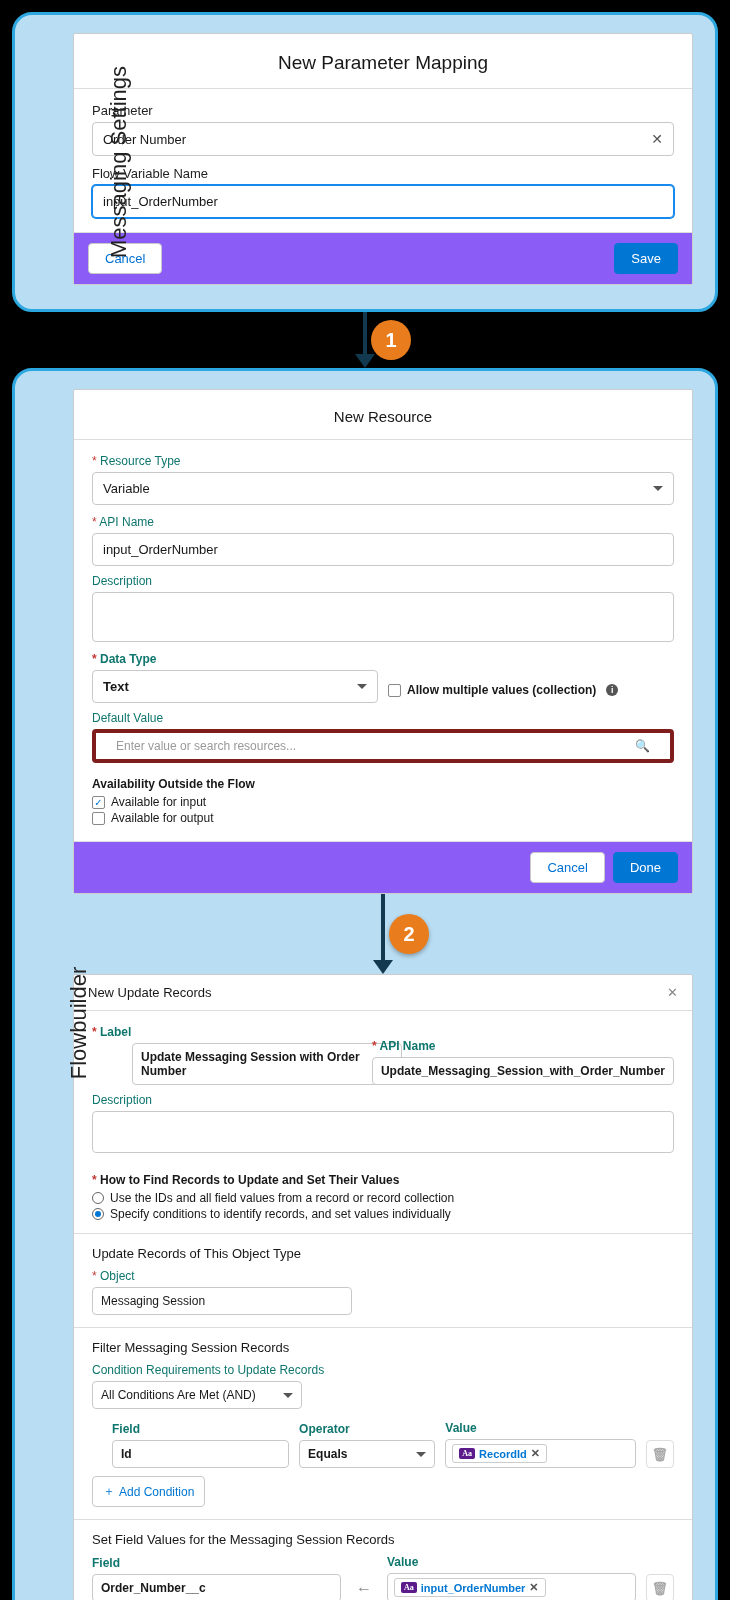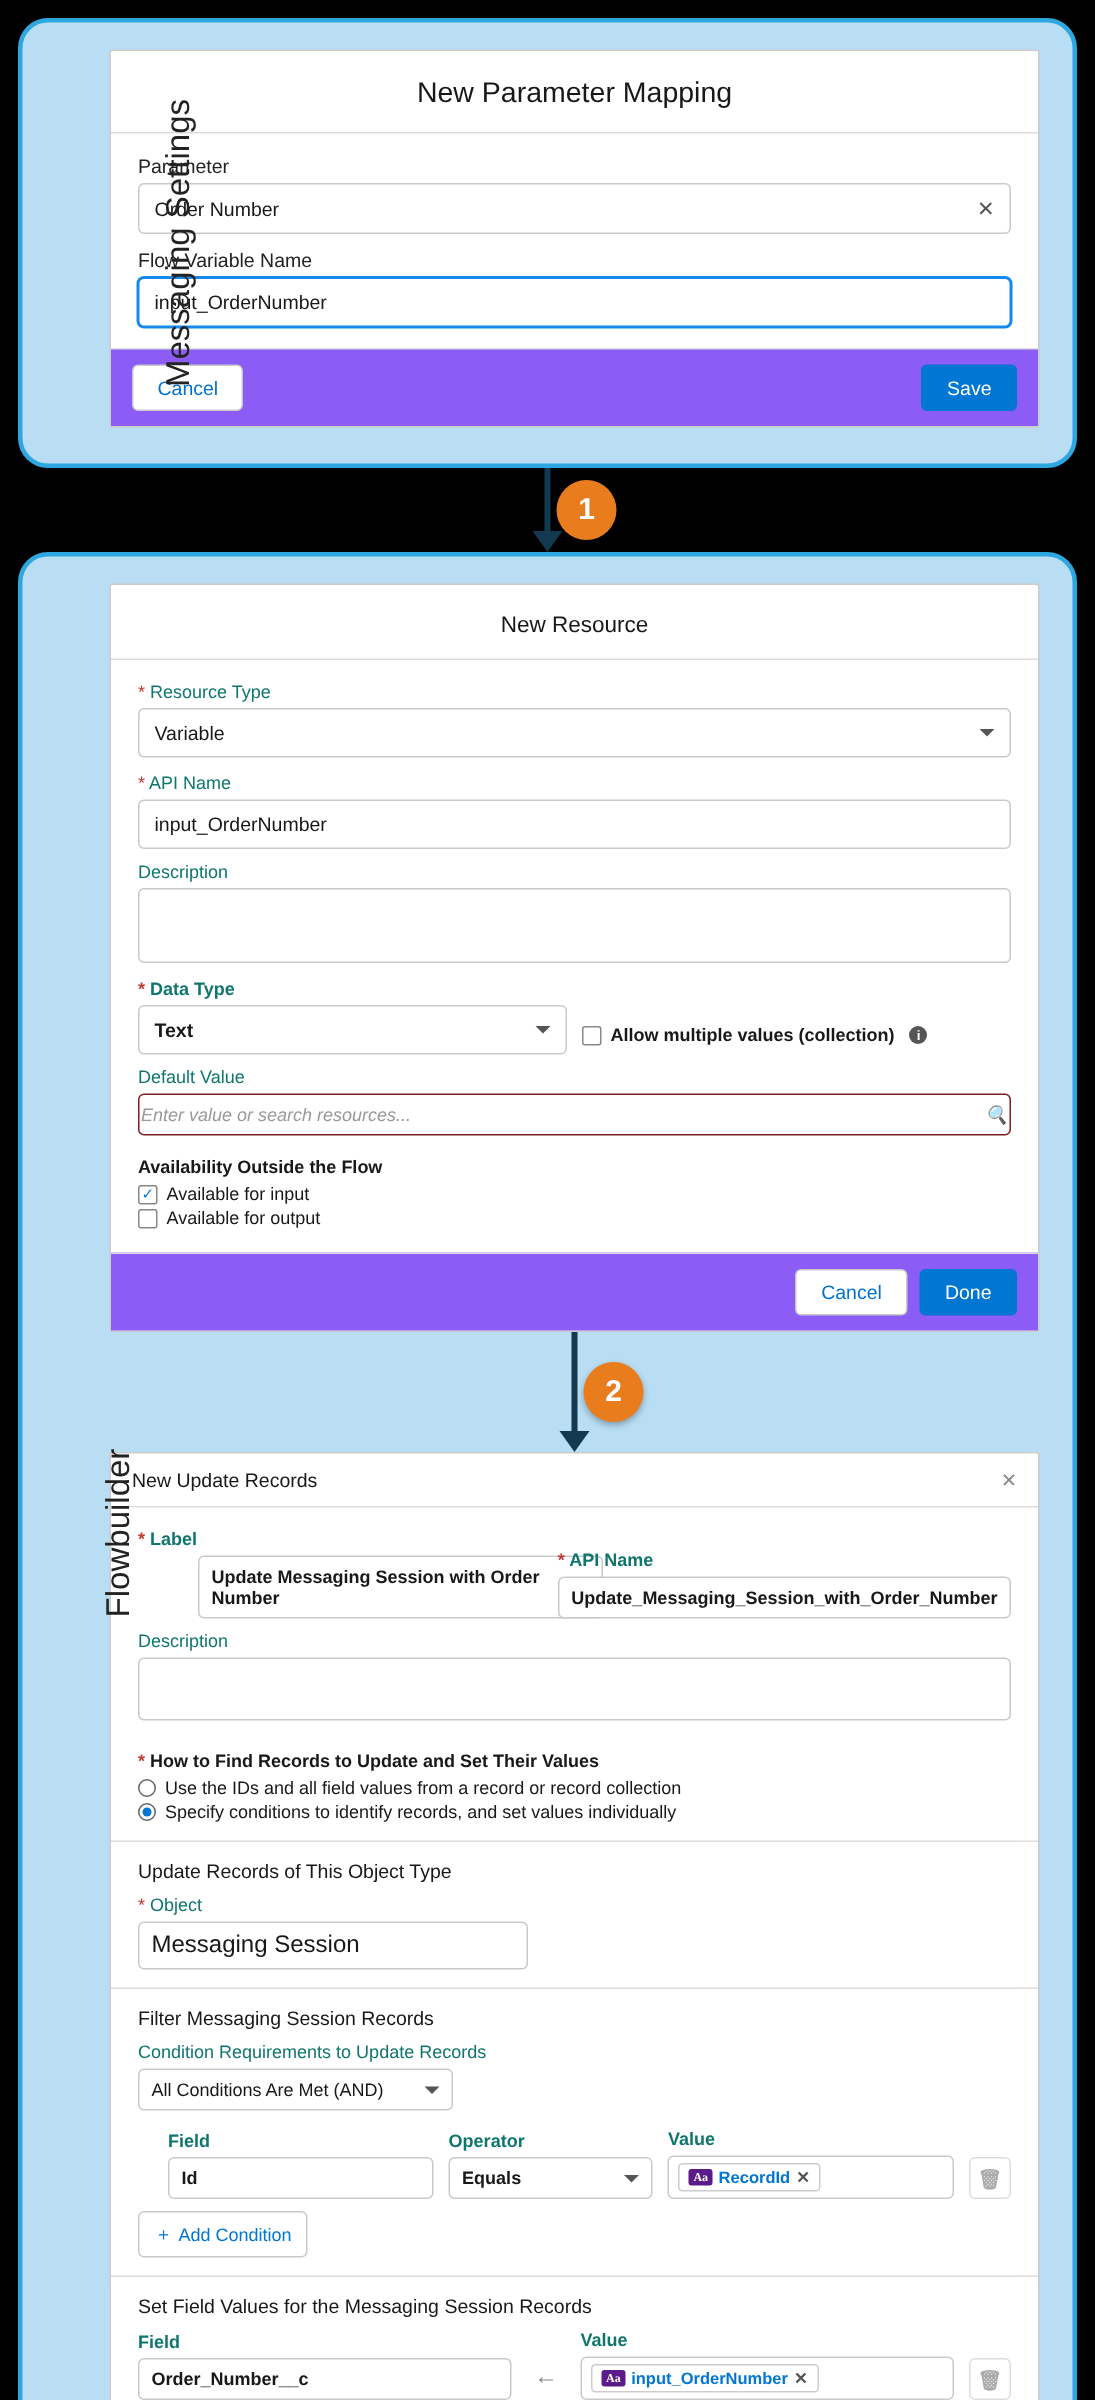--- a/index.html
+++ b/index.html
@@ -139,24 +139,23 @@
     display: inline-flex; align-items: center; justify-content: center;
   }
   .radio.sel::after {
     content: "";
     width: 6px; height: 6px; background: #0176d3; border-radius: 50%;
   }
   .hr { border: none; border-top: 1px solid #ddd; margin: 12px -18px; }
   .row { display: flex; gap: 10px; align-items: flex-end; font-weight: bold; }
   .col { flex: 1; }
   .search-input {
-    display: flex; align-items: center; border: 1px solid #7f1d1d;
-    border-radius: 4px; padding: 6px 1px; color: #888; font-size: 12px;
+    display: flex; align-items: center; border: 4px solid #7f1d1d;
+    border-radius: 4px; padding: 6px 20px; color: #888; font-size: 12px;
     justify-content: space-between;
-    font-style: italic;
   }
   .info-icon {
     display: inline-block; width: 12px; height: 12px; border-radius: 50%;
     background: #555; color: #fff; font-size: 9px; text-align: center;
     line-height: 12px; margin-left: 4px;
   }
   .pill {
     display: inline-flex; align-items: center; gap: 4px;
     background: #fff; border: 1px solid #ccc; border-radius: 3px;
     padding: 2px 6px; font-size: 11px; color: #0176d3;
@@ -310,21 +309,21 @@
         <span>Use the IDs and all field values from a record or record collection</span>
       </div>
       <div class="check-row">
         <span class="radio sel"></span>
         <span>Specify conditions to identify records, and set values individually</span>
       </div>
 
       <hr class="hr">
       <div style="font-size:13px;font-weight:400;margin-bottom:8px;">Update Records of This Object Type</div>
       <div class="field-label sm req">Object</div>
-      <div class="input" style="max-width:260px;padding:6px 8px;font-size:16px;">
+      <div class="input" style="max-width:260px;padding:6px 8px;font-size:12px;">
         <span>Messaging Session</span>
       </div>
 
       <hr class="hr">
       <div style="font-size:13px;margin-bottom:8px;">Filter Messaging Session Records</div>
       <div class="field-label sm">Condition Requirements to Update Records</div>
       <div class="input select" style="max-width:210px;padding:6px 8px;font-size:12px;">
         <span>All Conditions Are Met (AND)</span>
       </div>
       <div style="height:12px"></div>

